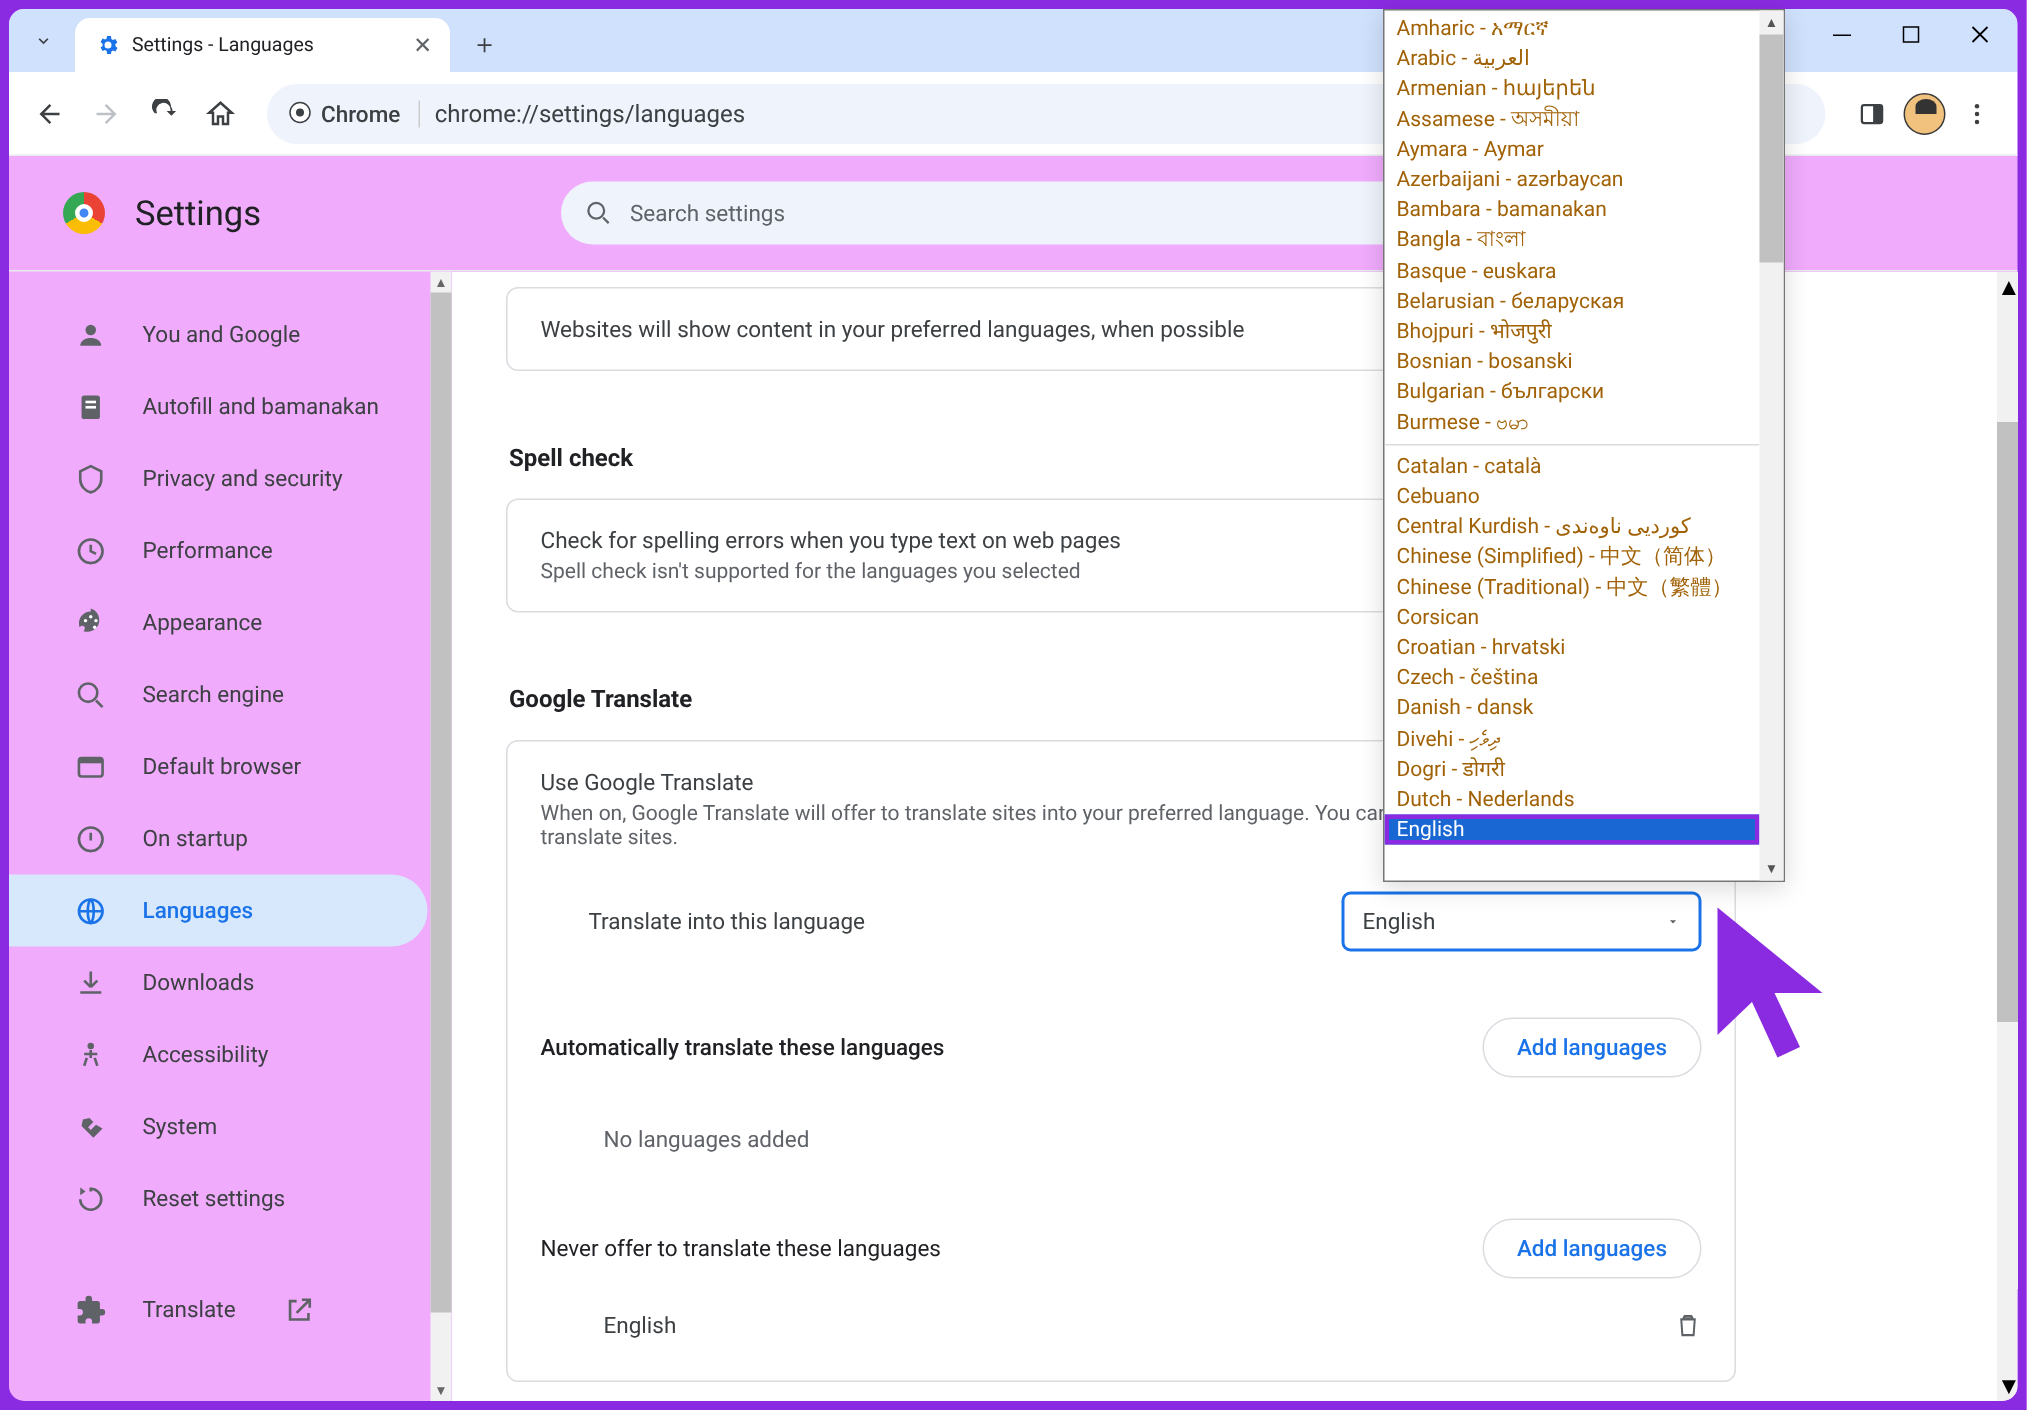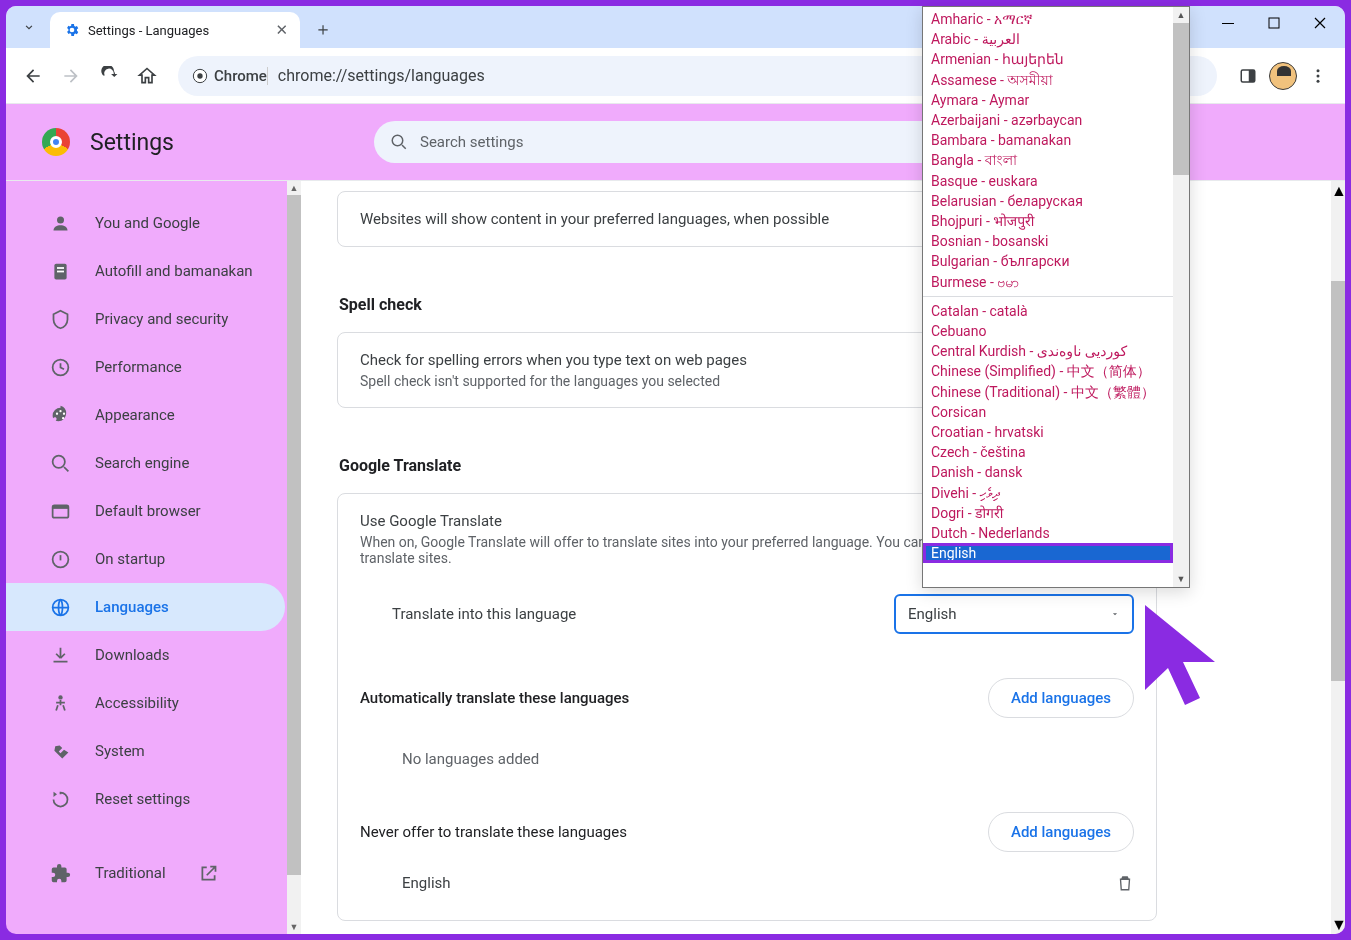--- a/index.html
+++ b/index.html
@@ -13,21 +13,21 @@
 .tab .close { margin-left: auto; font-size: 15px; color: #5f6368; }
 .newtab { width: 30px; height: 30px; display: flex; align-items: center; justify-content: center; margin-left: 8px; margin-bottom: 4px; font-size: 18px; color: #3c4043; }
 .winctl { position: absolute; right: 2px; top: 0; display: flex; }
 .winctl div { width: 46px; height: 34px; display: flex; align-items: center; justify-content: center; }
 
 
 .toolbar { height: 56px; background: #fff; border-bottom: 1px solid #e8eaed; display: flex; align-items: center; padding: 0 10px; gap: 4px; }
 .tbtn { width: 34px; height: 34px; border-radius: 50%; display: flex; align-items: center; justify-content: center; color: #5f6368; }
 .tbtn.dis { color: #bdc1c6; }
 .omnibox { flex: 1; height: 40px; background: #eef3fc; border-radius: 20px; display: flex; align-items: center; padding: 0 14px; gap: 10px; margin: 0 10px; }
-.omnibox .chip { display: flex; align-items: center; gap: 6px; font-size: 15px; color: #3c4043; font-weight: 500; border-right: 1px solid #ccc; }
+.omnibox .chip { display: flex; align-items: flex-start; gap: 6px; font-size: 15px; color: #3c4043; font-weight: 500; border-right: 1px solid #ccc; padding-right: 12px; }
 .omnibox .url { font-size: 16px; color: #3c4043; }
 .avatar { width: 28px; height: 28px; border-radius: 50%; background: #f1c27d; border: 1.5px solid #3a3a3a; position: relative; overflow: hidden; }
 .avatar::after { content: ""; position: absolute; width: 14px; height: 10px; background: #333; border-radius: 50% 50% 0 0; top: 3px; left: 7px; }
 
 
 .appbar { height: 76px; display: flex; align-items: center; padding-left: 36px; gap: 20px; }
 .chromelogo { width: 28px; height: 28px; border-radius: 50%; background: conic-gradient(#ea4335 0 120deg, #fbbc05 120deg 240deg, #34a853 240deg 360deg); position: relative; }
 .chromelogo::after { content: ""; position: absolute; inset: 8px; border-radius: 50%; background: #4285f4; border: 3px solid #fff; }
 .apptitle { font-size: 23px; color: #202124; }
 .searchwrap { margin-left: 180px; width: 680px; height: 42px; background: #eef3fc; border-radius: 22px; display: flex; align-items: center; padding: 0 16px; gap: 12px; color: #5f6368; font-size: 15px; }
@@ -53,21 +53,21 @@
 .addbtn { border: 1px solid #dadce0; color: #1a73e8; font-weight: 500; border-radius: 20px; height: 40px; padding: 0 22px; font-size: 15px; background: #fff; }
 .subrow { display: flex; align-items: center; justify-content: space-between; margin-top: 30px; }
 .listtext { color: #5f6368; font-size: 15px; margin-top: 32px; padding-left: 42px; }
 .trash { color: #5f6368; }
 .cscroll { position: absolute; right: 0; top: 0; width: 14px; height: 100%; background: #f1f1f1; }
 .cscroll .thumb { background: #c1c1c1; width: 100%; height: 400px; margin-top: 100px; }
 
 
 .dropdown { position: absolute; top: 6px; left: 922px; width: 268px; height: 582px; background: #fff; border: 1px solid #767676; box-shadow: 0 4px 16px rgba(0,0,0,.15); z-index: 50; display: flex; }
 .ddlist { flex: 1; overflow: hidden; padding: 2px 0; }
-.dditem { padding: 0 8px; font-size: 14px; line-height: 20.2px; color: #be185d; white-space: nowrap; overflow: hidden; text-overflow: ellipsis; }
+.dditem { padding: 0 8px; font-size: 14px; line-height: 20.2px; color: #a16207; white-space: nowrap; overflow: hidden; text-overflow: ellipsis; }
 .dditem.sel { background: #1967d2; color: #fff; outline: 3px solid #8a2be2; outline-offset: -3px; }
 .ddsep { height: 1px; background: #dadce0; margin: 4px 0; }
 .ddscroll { width: 16px; background: #f1f1f1; display: flex; flex-direction: column; justify-content: space-between; }
 .ddscroll .thumb { background: #c1c1c1; height: 152px; margin-top: 0; }
 .ddscroll .arr { height: 16px; display: flex; align-items: center; justify-content: center; font-size: 9px; color: #555; }
 
 
 .cursor { position: absolute; left: 1140px; top: 600px; z-index: 60; }
 
 svg { display: block; }
@@ -290,21 +290,21 @@
             </span>
             <span>Reset settings</span>
           </div>
           <div style="height: 26px;"></div>
           <div class="sbitem">
             <span class="ico">
               <svg viewBox="0 0 24 24" width="21" height="21">
                 <path d="M20.5 11H19V7a2 2 0 00-2-2h-4V3.5a2.5 2.5 0 00-5 0V5H4a2 2 0 00-2 2v4h1.5a2.5 2.5 0 010 5H2v4a2 2 0 002 2h4v-1.5a2.5 2.5 0 015 0V22h4a2 2 0 002-2v-4h1.5a2.5 2.5 0 000-5z" fill="#5f6368"></path>
               </svg>
             </span>
-            <span>Traditional</span>
+            <span>Translate</span>
             <span style="margin-left: 8px;">
               <svg width="16" height="16" viewBox="0 0 24 24">
                 <path d="M14 4h6v6m0-6L10 14M19 14v5H5V5h5" fill="none" stroke="#5f6368" stroke-width="2"></path>
               </svg>
             </span>
           </div>
         </div>
       <div class="sbscroll">
         <div class="arr" style="top:0">▲</div>
         <div class="thumb"></div>

